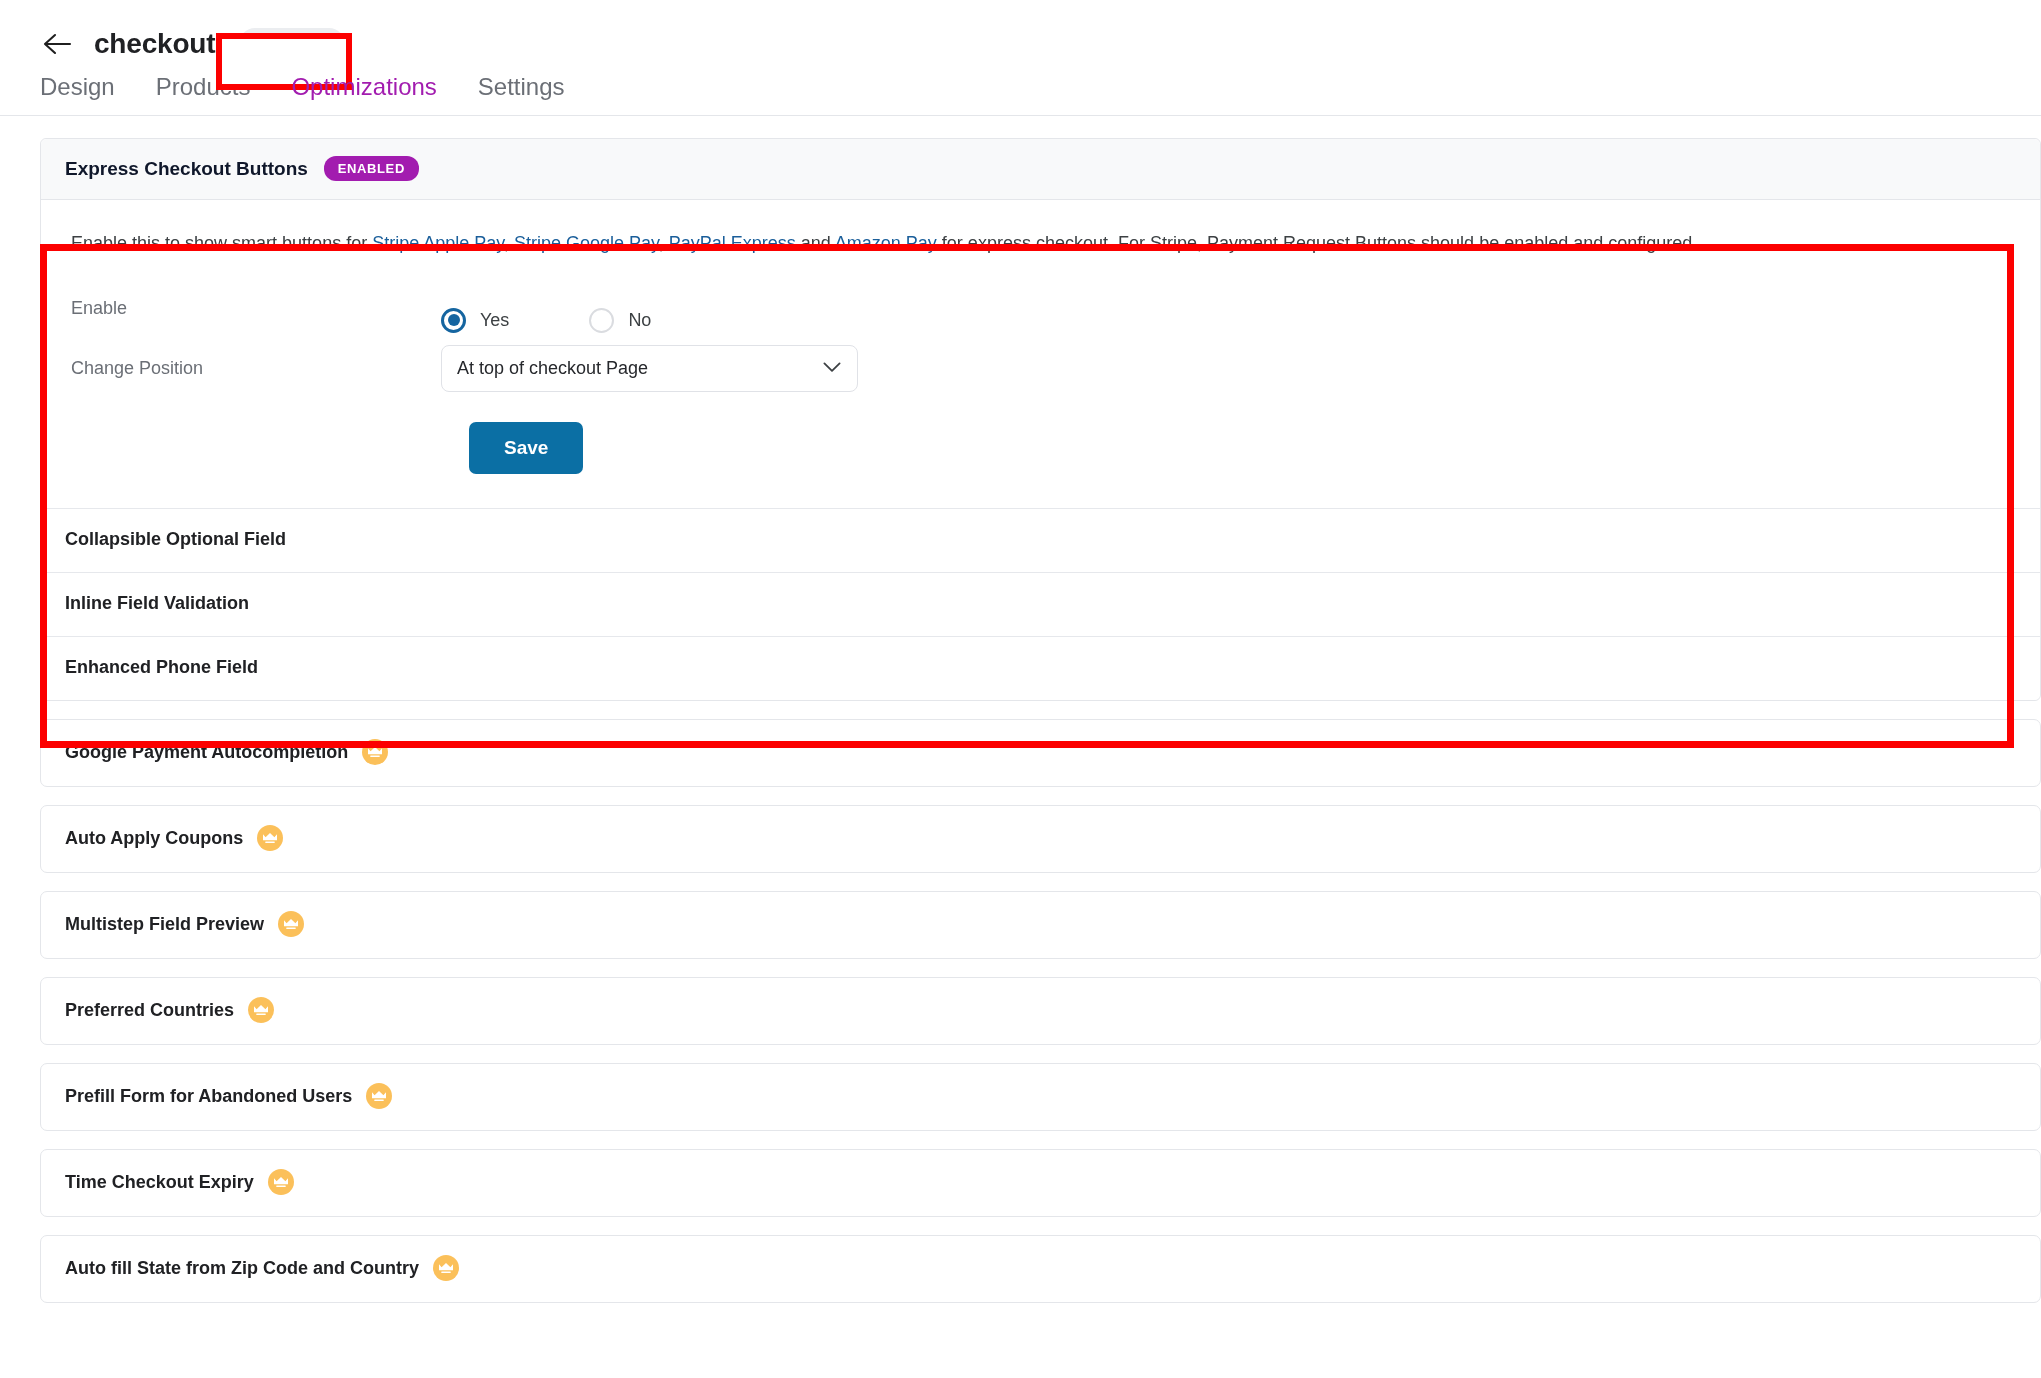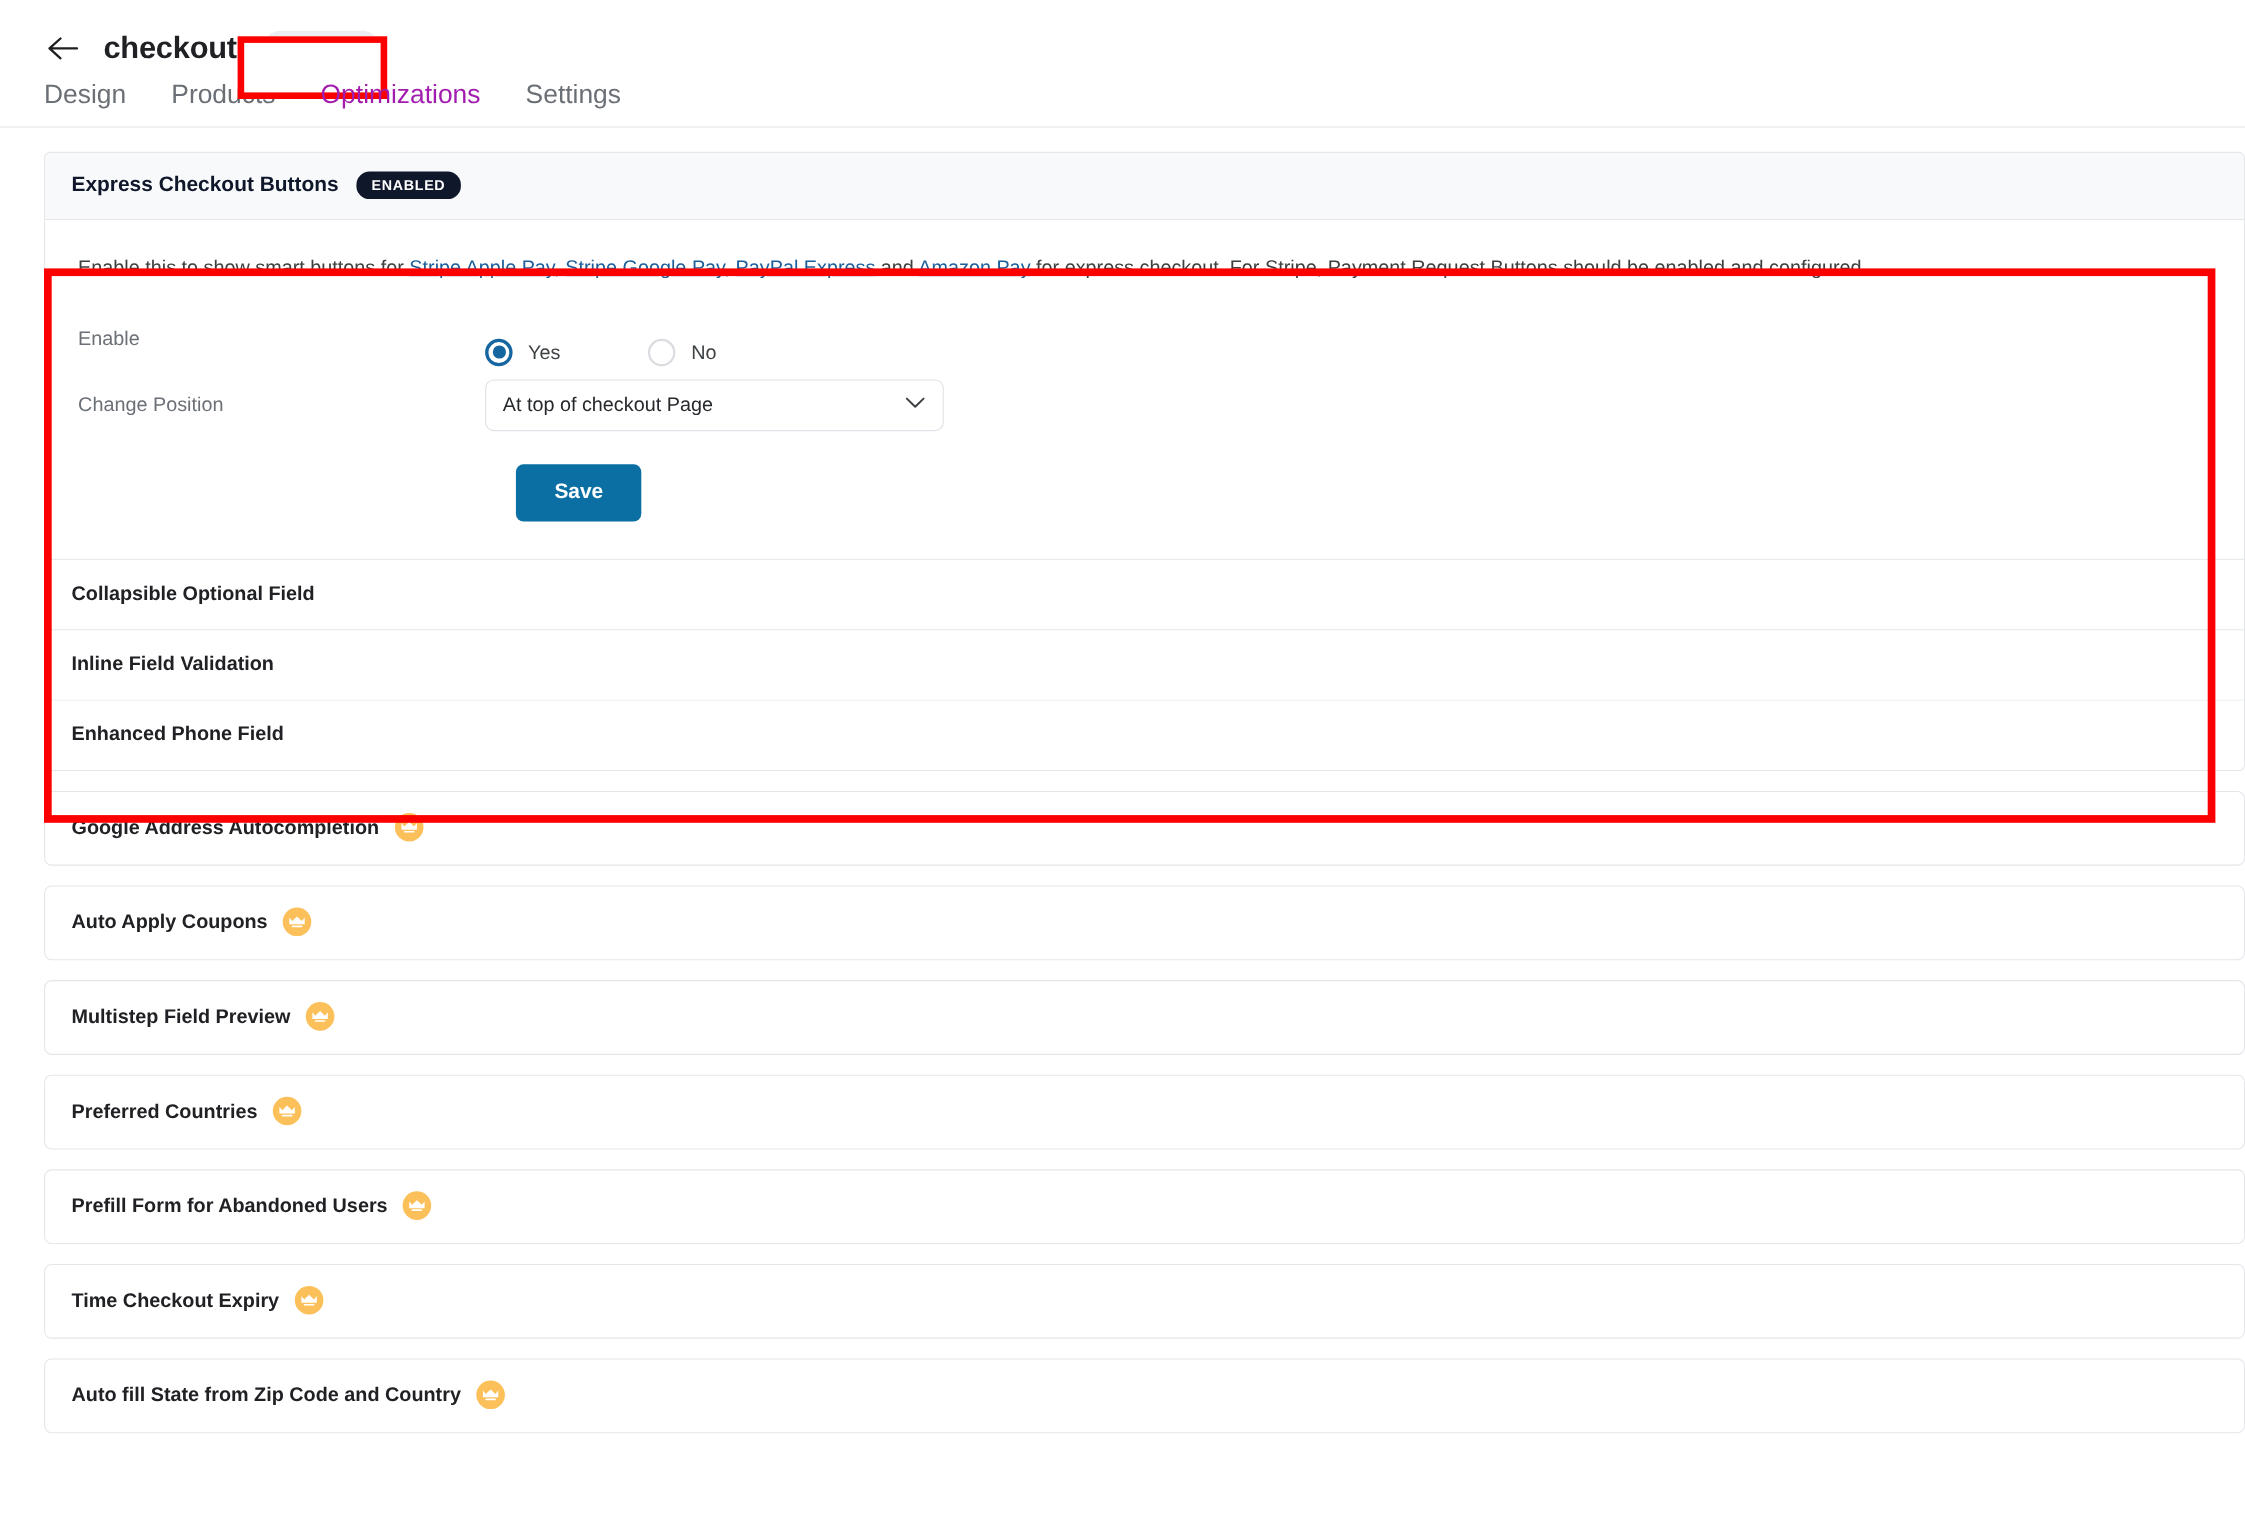--- a/index.html
+++ b/index.html
@@ -113,21 +113,21 @@
     gap: 16px;
     border-radius: 6px 6px 0 0;
   }
   .panel-head-title {
     font-size: 19px;
     font-weight: 700;
     color: #0f172a;
     line-height: 1;
   }
   .badge-enabled {
-    background: #0f172a;
+    background: #a21caf;
     color: #ffffff;
     font-size: 13px;
     font-weight: 700;
     letter-spacing: 0.6px;
     padding: 6px 14px 6px;
     border-radius: 12px;
     line-height: 1;
   }
 
   .panel-body { padding: 30px 30px 34px; }
@@ -318,21 +318,21 @@
       </div>
 
       <div class="accordion-row">Collapsible Optional Field</div>
       <div class="accordion-row">Inline Field Validation</div>
       <div class="accordion-row">Enhanced Phone Field</div>
     </div>
 
     <div class="cards-wrap">
 
       <div class="pro-card">
-        <span class="pro-title">Google Address Autocompletion</span>
+        <span class="pro-title">Google Payment Autocompletion</span>
         <span class="crown">
           <svg width="16" height="13" viewBox="0 0 16 13">
               <path d="M1 2.2l2.6 3.1L8 1.1l4.4 4.2L15 2.2v6.1H1V2.2z" fill="#fff"></path>
               <rect x="3.2" y="9.4" width="9.6" height="1.5" rx="0.6" fill="#fff"></rect>
             </svg>
         </span>
       </div>
 
       <div class="pro-card">
         <span class="pro-title">Auto Apply Coupons</span>

